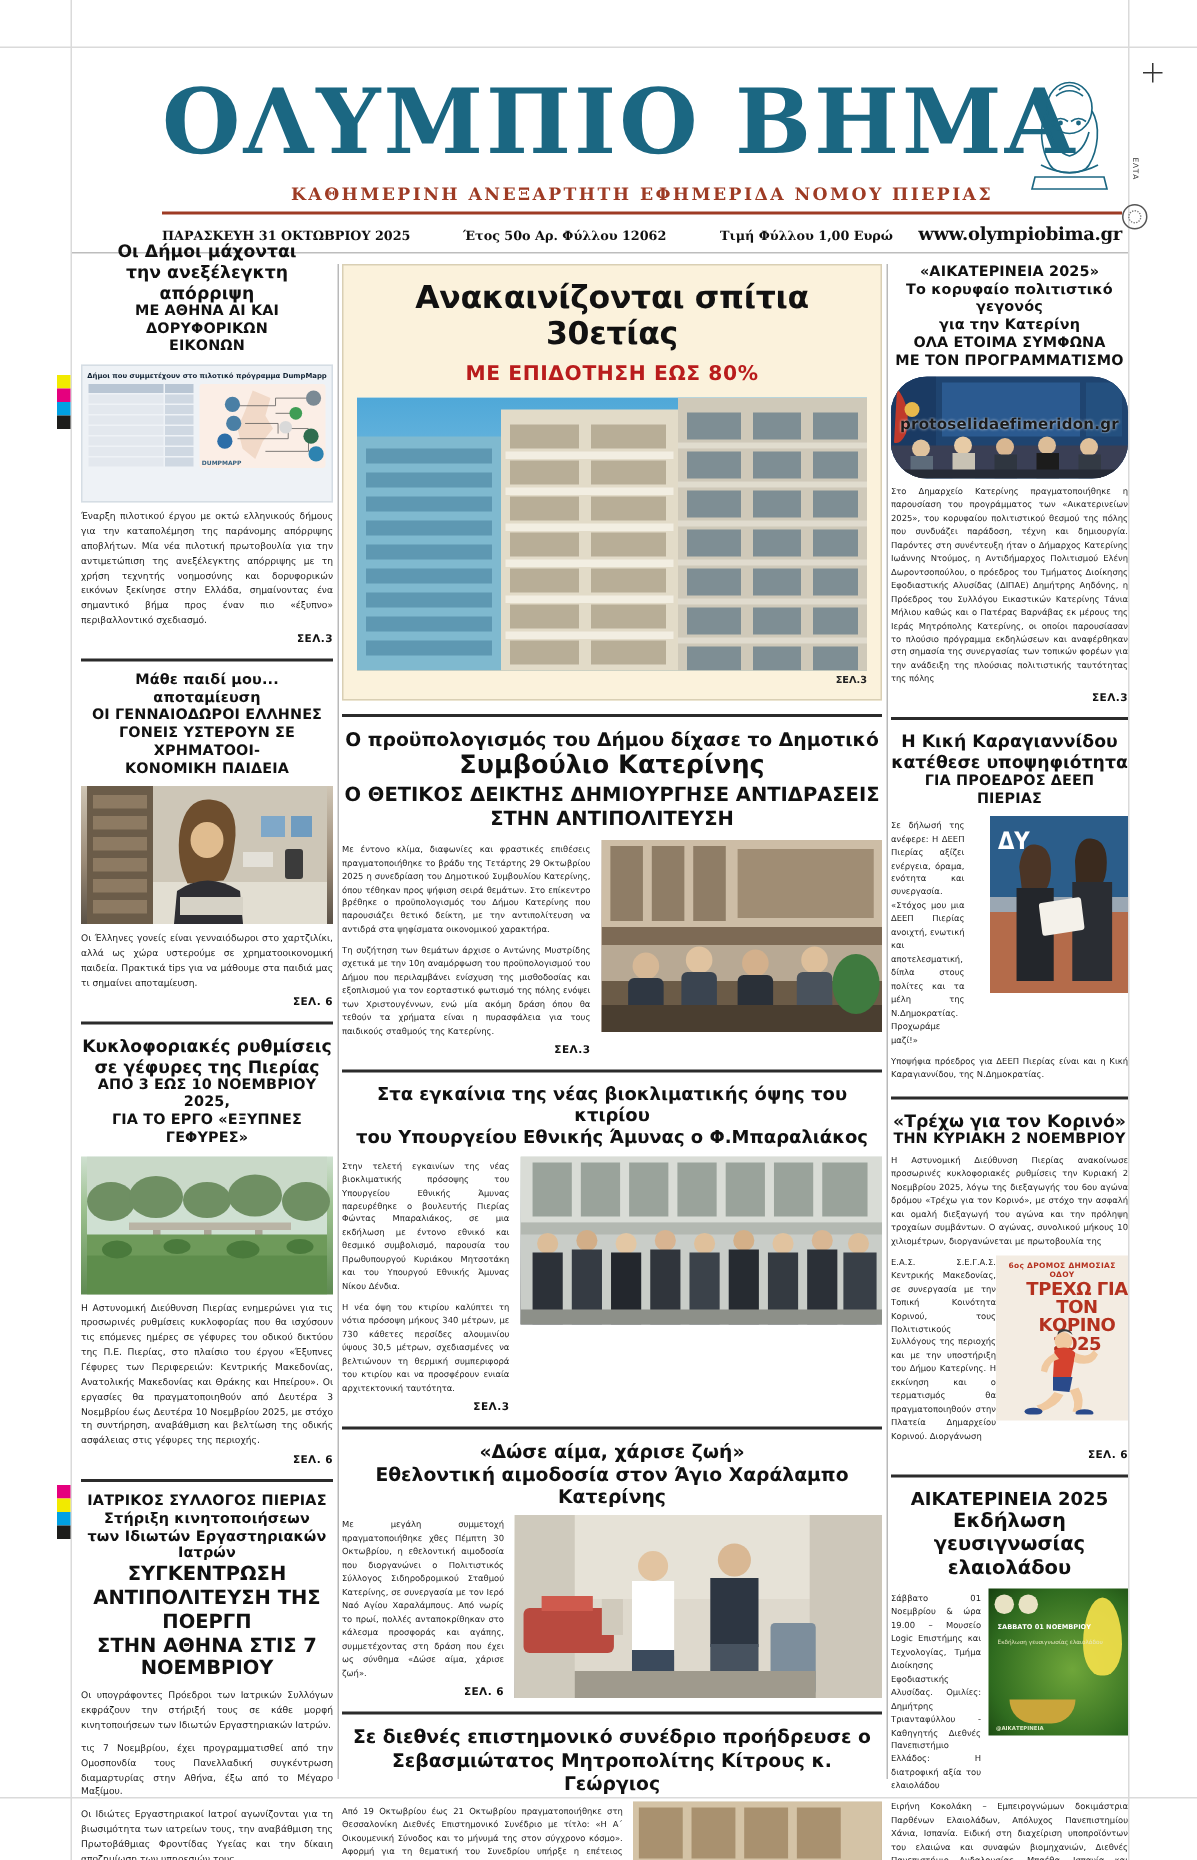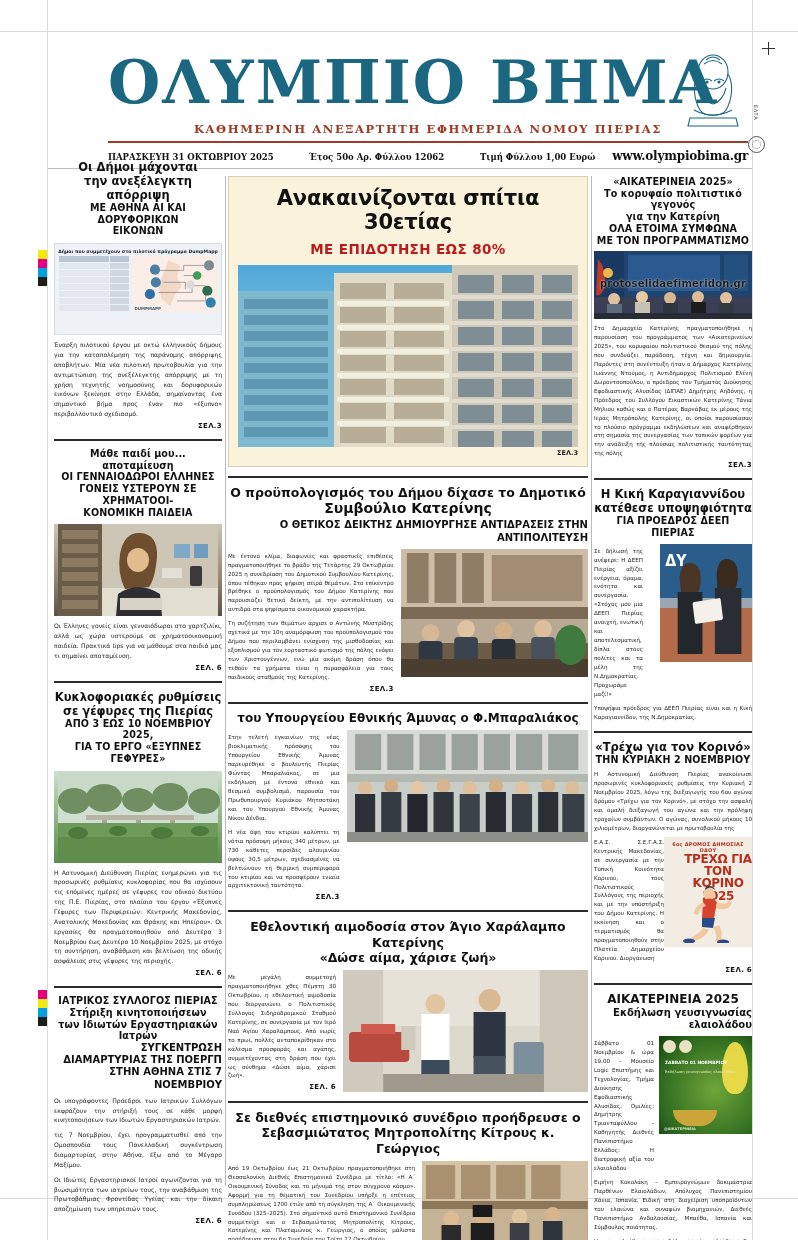--- a/index.html
+++ b/index.html
@@ -66,21 +66,21 @@
   .col-mid   { position: absolute; left: 228px; top: 176px; width: 360px; }
   .col-right { position: absolute; left: 594px; top: 176px; width: 158px; }
 
   .vrule { position: absolute; width: 1px; background: #b9b9b9; }
 
   
   .blk { margin-bottom: 9px; }
   .blk-rule { height: 2px; background: #2b2b2b; margin-bottom: 7px; }
   .hl-1 { font-size: 11.5px; font-weight: 700; color: #111; text-align: center; line-height: 1.22; }
   .hl-2 { font-size: 9.6px; font-weight: 700; color: #111; text-align: center; line-height: 1.22; letter-spacing: .1px; }
-  .hl-3 { font-size: 10px; font-weight: 700; color: #111; text-align: right; line-height: 1.22; }
+  .hl-3 { font-size: 13px; font-weight: 700; color: #111; text-align: center; line-height: 1.22; }
   .body-txt {
     font-size: 6.1px; line-height: 1.62; color: #1d1d1d; text-align: justify;
     margin-top: 5px;
   }
   .body-txt.tiny { font-size: 5.6px; line-height: 1.6; }
   .page-ref { font-size: 7px; font-weight: 700; text-align: right; color: #111; margin-top: 3px; letter-spacing: .3px; }
 
   .photo { width: 100%; position: relative; overflow: hidden; background: #b9c6cf; border: 0; }
 
   
@@ -362,21 +362,21 @@
       <div class="body-txt">Η Αστυνομική Διεύθυνση Πιερίας ενημερώνει για τις προσωρινές ρυθμίσεις κυκλοφορίας που θα ισχύσουν τις επόμενες ημέρες σε γέφυρες του οδικού δικτύου της Π.Ε. Πιερίας, στο πλαίσιο του έργου «Έξυπνες Γέφυρες των Περιφερειών: Κεντρικής Μακεδονίας, Ανατολικής Μακεδονίας και Θράκης και Ηπείρου». Οι εργασίες θα πραγματοποιηθούν από Δευτέρα 3 Νοεμβρίου έως Δευτέρα 10 Νοεμβρίου 2025, με στόχο τη συντήρηση, αναβάθμιση και βελτίωση της οδικής ασφάλειας στις γέφυρες της περιοχής.</div>
       <div class="page-ref">ΣΕΛ. 6</div>
     </div>
 
     <div class="blk-rule"></div>
 
     <div class="blk">
       <div class="hl-2">ΙΑΤΡΙΚΟΣ ΣΥΛΛΟΓΟΣ ΠΙΕΡΙΑΣ</div>
       <div class="hl-2">Στήριξη κινητοποιήσεων</div>
       <div class="hl-2">των Ιδιωτών Εργαστηριακών Ιατρών</div>
-      <div class="hl-3">ΣΥΓΚΕΝΤΡΩΣΗ ΔΙΑΜΑΡΤΥΡΙΑΣ ΤΗΣ  ΠΟΕΡΓΠ</div>
+      <div class="hl-3">ΣΥΓΚΕΝΤΡΩΣΗ ΑΝΤΙΠΟΛΙΤΕΥΣΗ ΤΗΣ  ΠΟΕΡΓΠ</div>
       <div class="hl-3">ΣΤΗΝ ΑΘΗΝΑ ΣΤΙΣ 7 ΝΟΕΜΒΡΙΟΥ</div>
 
       <div class="body-txt">Οι υπογράφοντες Πρόεδροι των Ιατρικών Συλλόγων εκφράζουν την στήριξή τους σε κάθε μορφή κινητοποιήσεων των Ιδιωτών Εργαστηριακών Ιατρών.</div>
       <div class="body-txt">τις 7 Νοεμβρίου, έχει προγραμματισθεί από την Ομοσπονδία τους Πανελλαδική συγκέντρωση διαμαρτυρίας στην Αθήνα, έξω από το Μέγαρο Μαξίμου.</div>
       <div class="body-txt">Οι Ιδιώτες Εργαστηριακοί Ιατροί αγωνίζονται για τη βιωσιμότητα των ιατρείων τους, την αναβάθμιση της Πρωτοβάθμιας Φροντίδας Υγείας και την δίκαιη αποζημίωση των υπηρεσιών τους.</div>
       <div class="page-ref">ΣΕΛ. 6</div>
     </div>
   </div>
 
   <div class="col-mid">
@@ -469,21 +469,21 @@
           </g>
         </svg>
       </div>
       <div class="lead-ref">ΣΕΛ.3</div>
     </div>
 
     <div class="blk-rule" style="margin-top:9px"></div>
 
     <div class="blk">
       <div class="hl-1" style="font-size:12.5px">Ο προϋπολογισμός του Δήμου δίχασε το Δημοτικό</div>
-      <div class="hl-1" style="font-size:14px">Συμβούλιο Κατερίνης</div>
+      <div class="hl-1" style="font-size:17px">Συμβούλιο Κατερίνης</div>
       <div class="hl-3" style="margin-top:2px">Ο ΘΕΤΙΚΟΣ ΔΕΙΚΤΗΣ ΔΗΜΙΟΥΡΓΗΣΕ ΑΝΤΙΔΡΑΣΕΙΣ ΣΤΗΝ ΑΝΤΙΠΟΛΙΤΕΥΣΗ</div>
       <div class="two">
         <div class="txt">
           <div class="body-txt tiny" style="margin-top:3px">Με έντονο κλίμα, διαφωνίες και φραστικές επιθέσεις πραγματοποιήθηκε το βράδυ της Τετάρτης 29 Οκτωβρίου 2025 η συνεδρίαση του Δημοτικού Συμβουλίου Κατερίνης, όπου τέθηκαν προς ψήφιση σειρά θεμάτων. Στο επίκεντρο βρέθηκε ο προϋπολογισμός του Δήμου Κατερίνης που παρουσιάζει θετικό δείκτη, με την αντιπολίτευση να αντιδρά στα ψηφίσματα οικονομικού χαρακτήρα.</div>
           <div class="body-txt tiny">Τη συζήτηση των θεμάτων άρχισε  ο Αντώνης Μυστρίδης σχετικά με την 10η αναμόρφωση του προϋπολογισμού του Δήμου που περιλαμβάνει ενίσχυση της μισθοδοσίας και εξοπλισμού για τον εορταστικό φωτισμό της πόλης ενόψει των Χριστουγέννων, ενώ μία ακόμη δράση όπου θα τεθούν τα χρήματα είναι η πυρασφάλεια για τους παιδικούς σταθμούς της Κατερίνης.</div>
           <div class="page-ref">ΣΕΛ.3</div>
         </div>
         <div class="pic photo ph-meeting" style="height:128px">
           <svg viewBox="0 0 190 128" style="position:absolute;inset:0;width:100%;height:100%" preserveAspectRatio="none">
             <rect width="190" height="128" fill="#b8a994"></rect>
@@ -509,20 +509,21 @@
             <rect x="0" y="110" width="190" height="18" fill="#4a3e30"></rect>
             <ellipse cx="172" cy="96" rx="16" ry="20" fill="#3f7a3f"></ellipse>
           </svg>
         </div>
       </div>
     </div>
 
     <div class="blk-rule"></div>
 
     <div class="blk">
+      <div class="hl-1" style="font-size:12px">Στα εγκαίνια της νέας βιοκλιματικής όψης του κτιρίου</div>
       <div class="hl-1" style="font-size:12px">του Υπουργείου Εθνικής Άμυνας ο Φ.Μπαραλιάκος</div>
       <div class="two">
         <div class="txt" style="flex:0 0 31%">
           <div class="body-txt tiny" style="margin-top:3px">Στην τελετή εγκαινίων της νέας βιοκλιματικής πρόσοψης του Υπουργείου Εθνικής Άμυνας παρευρέθηκε ο βουλευτής Πιερίας Φώντας Μπαραλιάκος, σε μια εκδήλωση με έντονο εθνικό και θεσμικό συμβολισμό, παρουσία του Πρωθυπουργού Κυριάκου Μητσοτάκη και του Υπουργού Εθνικής Άμυνας Νίκου Δένδια.</div>
           <div class="body-txt tiny">Η νέα όψη του κτιρίου καλύπτει τη νότια πρόσοψη μήκους 340 μέτρων, με 730 κάθετες περσίδες αλουμινίου ύψους 30,5 μέτρων, σχεδιασμένες να βελτιώνουν τη θερμική συμπεριφορά του κτιρίου και να προσφέρουν ενιαία αρχιτεκτονική ταυτότητα.</div>
           <div class="page-ref">ΣΕΛ.3</div>
         </div>
         <div class="pic photo ph-group" style="height:112px">
           <svg viewBox="0 0 240 112" style="position:absolute;inset:0;width:100%;height:100%" preserveAspectRatio="none">
             <rect width="240" height="112" fill="#c9cdc8"></rect>
@@ -559,22 +560,22 @@
             </g>
             <rect y="102" width="240" height="10" fill="#8d9089"></rect>
           </svg>
         </div>
       </div>
     </div>
 
     <div class="blk-rule"></div>
 
     <div class="blk">
+      <div class="hl-1" style="font-size:12.5px">«Δώσε αίμα, χάρισε ζωή»</div>
       <div class="hl-1" style="font-size:12.5px">Εθελοντική αιμοδοσία στον Άγιο Χαράλαμπο Κατερίνης</div>
-      <div class="hl-1" style="font-size:12.5px">«Δώσε αίμα, χάρισε ζωή»</div>
       <div class="two">
         <div class="txt" style="flex:0 0 30%">
           <div class="body-txt tiny" style="margin-top:3px">Με μεγάλη συμμετοχή πραγματοποιήθηκε χθες Πέμπτη 30 Οκτωβρίου, η εθελοντική αιμοδοσία που διοργανώνει ο Πολιτιστικός Σύλλογος Σιδηροδρομικού Σταθμού Κατερίνης, σε συνεργασία με τον Ιερό Ναό Αγίου Χαραλάμπους. Από νωρίς το πρωί, πολλές ανταποκρίθηκαν στο κάλεσμα προσφοράς και αγάπης, συμμετέχοντας στη δράση που έχει ως σύνθημα «Δώσε αίμα, χάρισε ζωή».</div>
           <div class="page-ref">ΣΕΛ. 6</div>
         </div>
         <div class="pic photo ph-blood" style="height:122px">
           <svg viewBox="0 0 244 122" style="position:absolute;inset:0;width:100%;height:100%" preserveAspectRatio="none">
             <rect width="244" height="122" fill="#ded9cd"></rect>
             <rect y="0" width="244" height="56" fill="#e6e2d7"></rect>
             <rect x="0" y="0" width="40" height="122" fill="#cfcabd"></rect>
@@ -640,21 +641,21 @@
 
   <div class="col-right">
 
     <div class="blk">
       <div class="hl-2">«ΑΙΚΑΤΕΡΙΝΕΙΑ 2025»</div>
       <div class="hl-2">Το κορυφαίο πολιτιστικό γεγονός</div>
       <div class="hl-2">για την Κατερίνη</div>
       <div class="hl-2">ΟΛΑ ΕΤΟΙΜΑ ΣΥΜΦΩΝΑ</div>
       <div class="hl-2">ΜΕ ΤΟΝ ΠΡΟΓΡΑΜΜΑΤΙΣΜΟ</div>
 
-      <div class="photo ph-panel" style="height:68px; margin-top:5px;">
+      <div class="photo ph-panel" style="height:68px; margin-top:5px;border-radius:24px;">
         <svg viewBox="0 0 158 68" style="position:absolute;inset:0;width:100%;height:100%" preserveAspectRatio="none">
           <rect width="158" height="68" fill="#1f4470"></rect>
           <rect x="0" y="0" width="30" height="50" fill="#1a3a63"></rect>
           <path d="M4 8 q10 12 6 30 q-4 8 -8 6 z" fill="#c0392b"></path>
           <circle cx="14" cy="22" r="5" fill="#e8b84b"></circle>
           <rect x="34" y="4" width="92" height="36" fill="#2b5a90"></rect>
           <rect x="130" y="4" width="24" height="36" fill="#24507f"></rect>
           <rect y="46" width="158" height="22" fill="#3a3f55"></rect>
           <g>
             <circle cx="20" cy="48" r="6" fill="#e0c39e"></circle>

